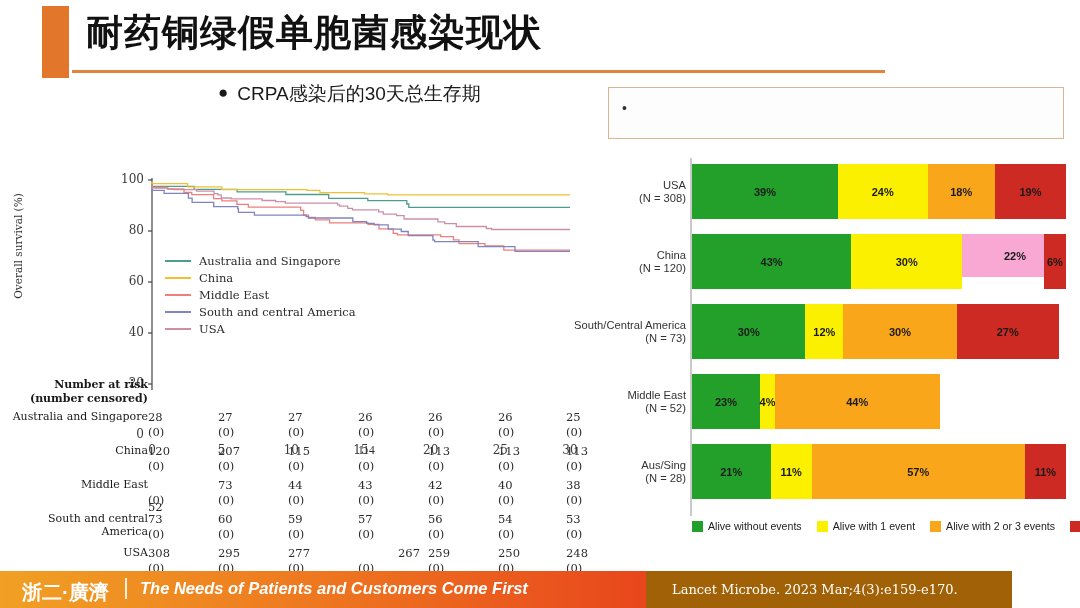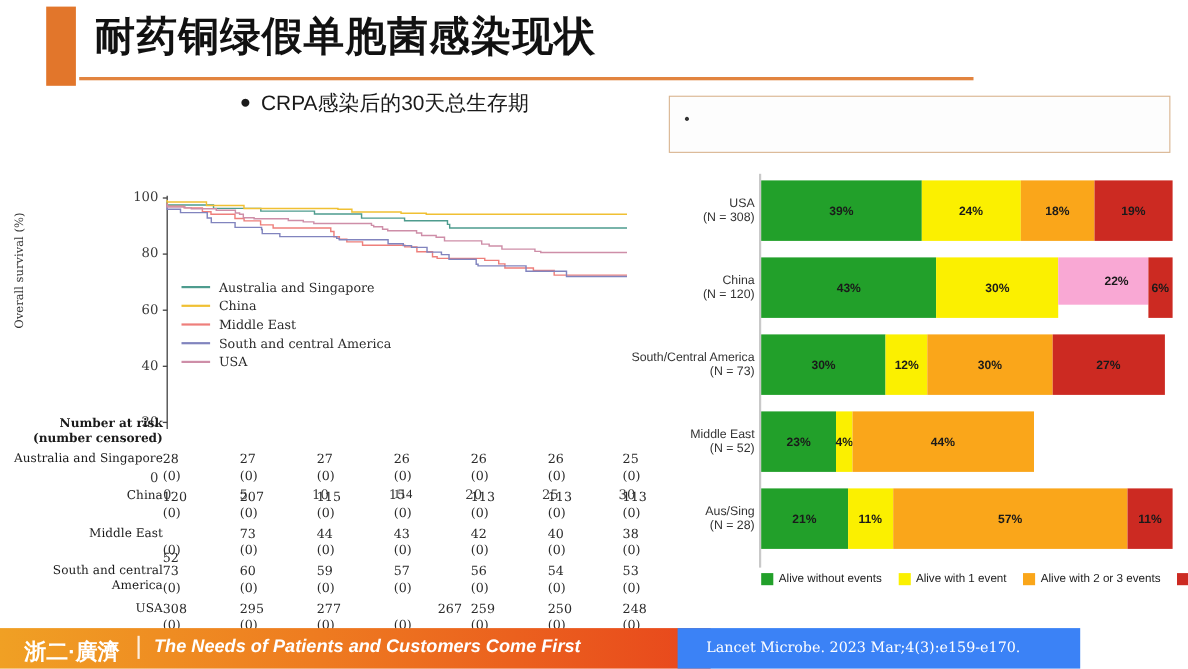--- a/index.html
+++ b/index.html
@@ -108,22 +108,22 @@
   .bar-legend-item{display:flex;align-items:center;margin-right:15px;}
   .bar-legend-swatch{width:11px;height:11px;margin-right:5px;flex:none;}
   .bar-legend-label{font-size:10.6px;color:#222;white-space:nowrap;}
   
   #footer{position:absolute;left:0;bottom:0;width:1080px;height:37px;}
   #footer-left{
     position:absolute;left:0;top:0;width:646px;height:37px;
     background:linear-gradient(90deg,#F0A024 0%,#EE7B20 45%,#E8461C 100%);
   }
   #footer-right{
-    position:absolute;left:616px;top:0;width:366px;height:37px;
-    background:#3b82f6;
+    position:absolute;left:646px;top:0;width:366px;height:37px;
+    background:#a16207;
   }
   #footer-brand{
     position:absolute;left:22px;top:8px;
     font-size:20px;font-weight:bold;color:#ffffff;white-space:nowrap;
   }
   #footer-divider{
     position:absolute;left:125px;top:7px;width:2px;height:21px;
     background:#ffffff;opacity:.85;
   }
   #footer-slogan{

